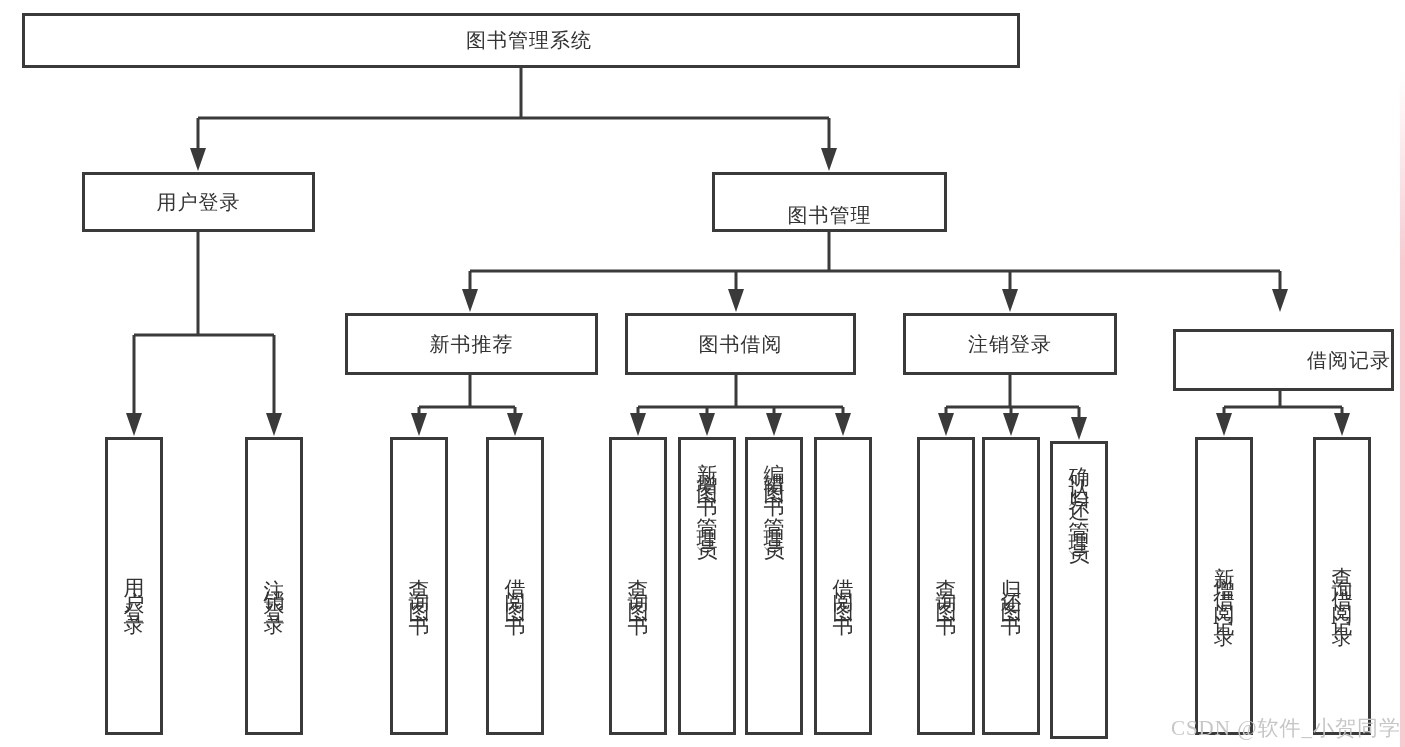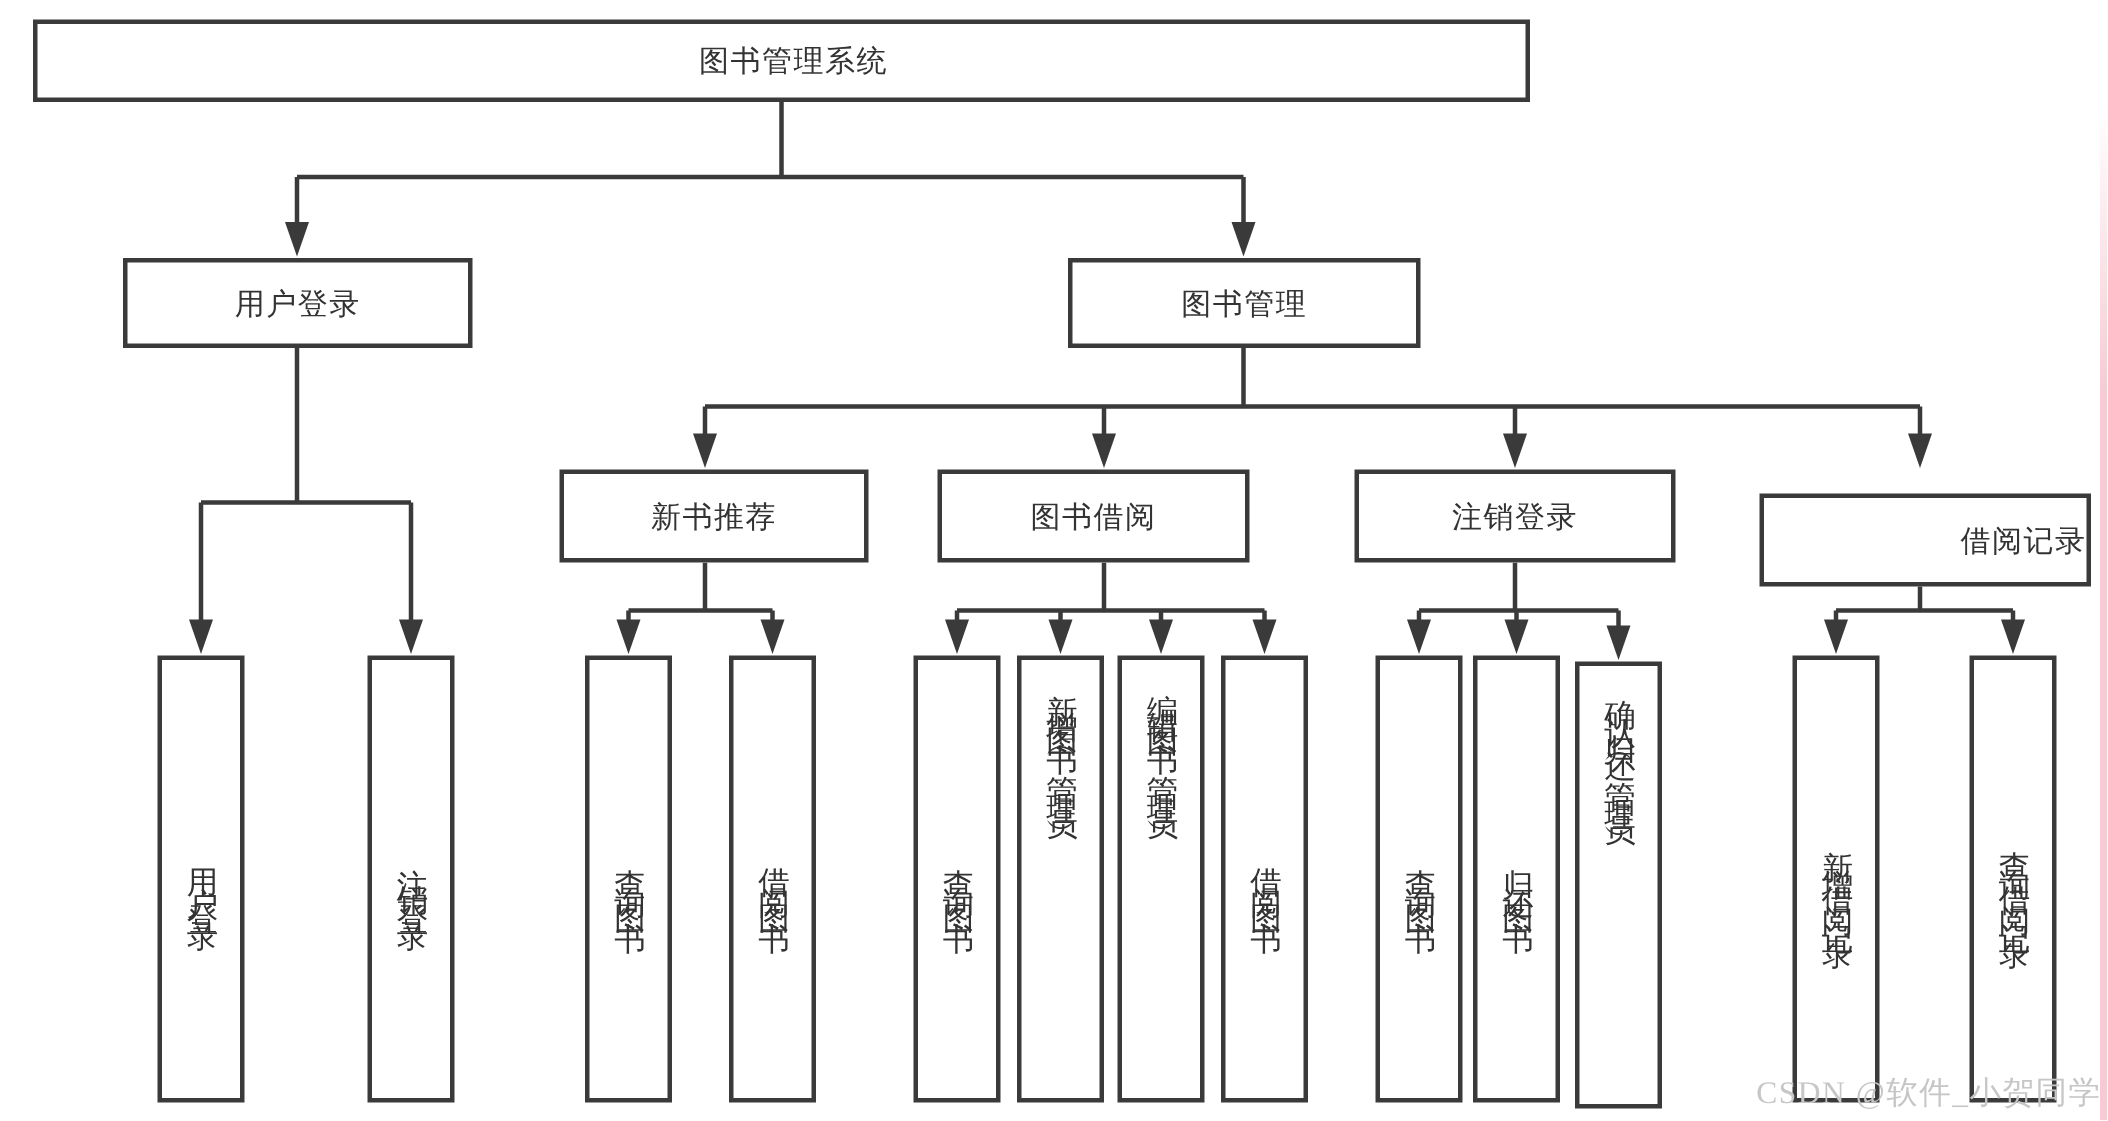--- a/index.html
+++ b/index.html
@@ -78,28 +78,28 @@
     </g>
   </svg>
 
   <div class="node" style="left:22px;top:13px;width:998px;height:55px;padding-left:16px;">
     <span>图书管理系统</span>
   </div>
 
   <div class="node" style="left:82px;top:172px;width:233px;height:60px;">
     <span>用户登录</span>
   </div>
-  <div class="node" style="left:712px;top:172px;width:235px;height:60px;">
+  <div class="node" style="left:712px;top:172px;width:235px;height:60px;align-items:flex-end;">
     <span>图书管理</span>
   </div>
 
-  <div class="node" style="left:373px;top:313px;width:206px;height:62px;">
+  <div class="node" style="left:345px;top:313px;width:253px;height:62px;">
     <span>新书推荐</span>
   </div>
-  <div class="node" style="left:625px;top:313px;width:208px;height:62px;">
+  <div class="node" style="left:625px;top:313px;width:231px;height:62px;">
     <span>图书借阅</span>
   </div>
   <div class="node" style="left:903px;top:313px;width:214px;height:62px;">
     <span>注销登录</span>
   </div>
   <div class="node" style="left:1173px;top:329px;width:221px;height:62px;justify-content:flex-end;">
     <span>借阅记录</span>
   </div>
 
   <div class="leaf" style="left:105px;">

